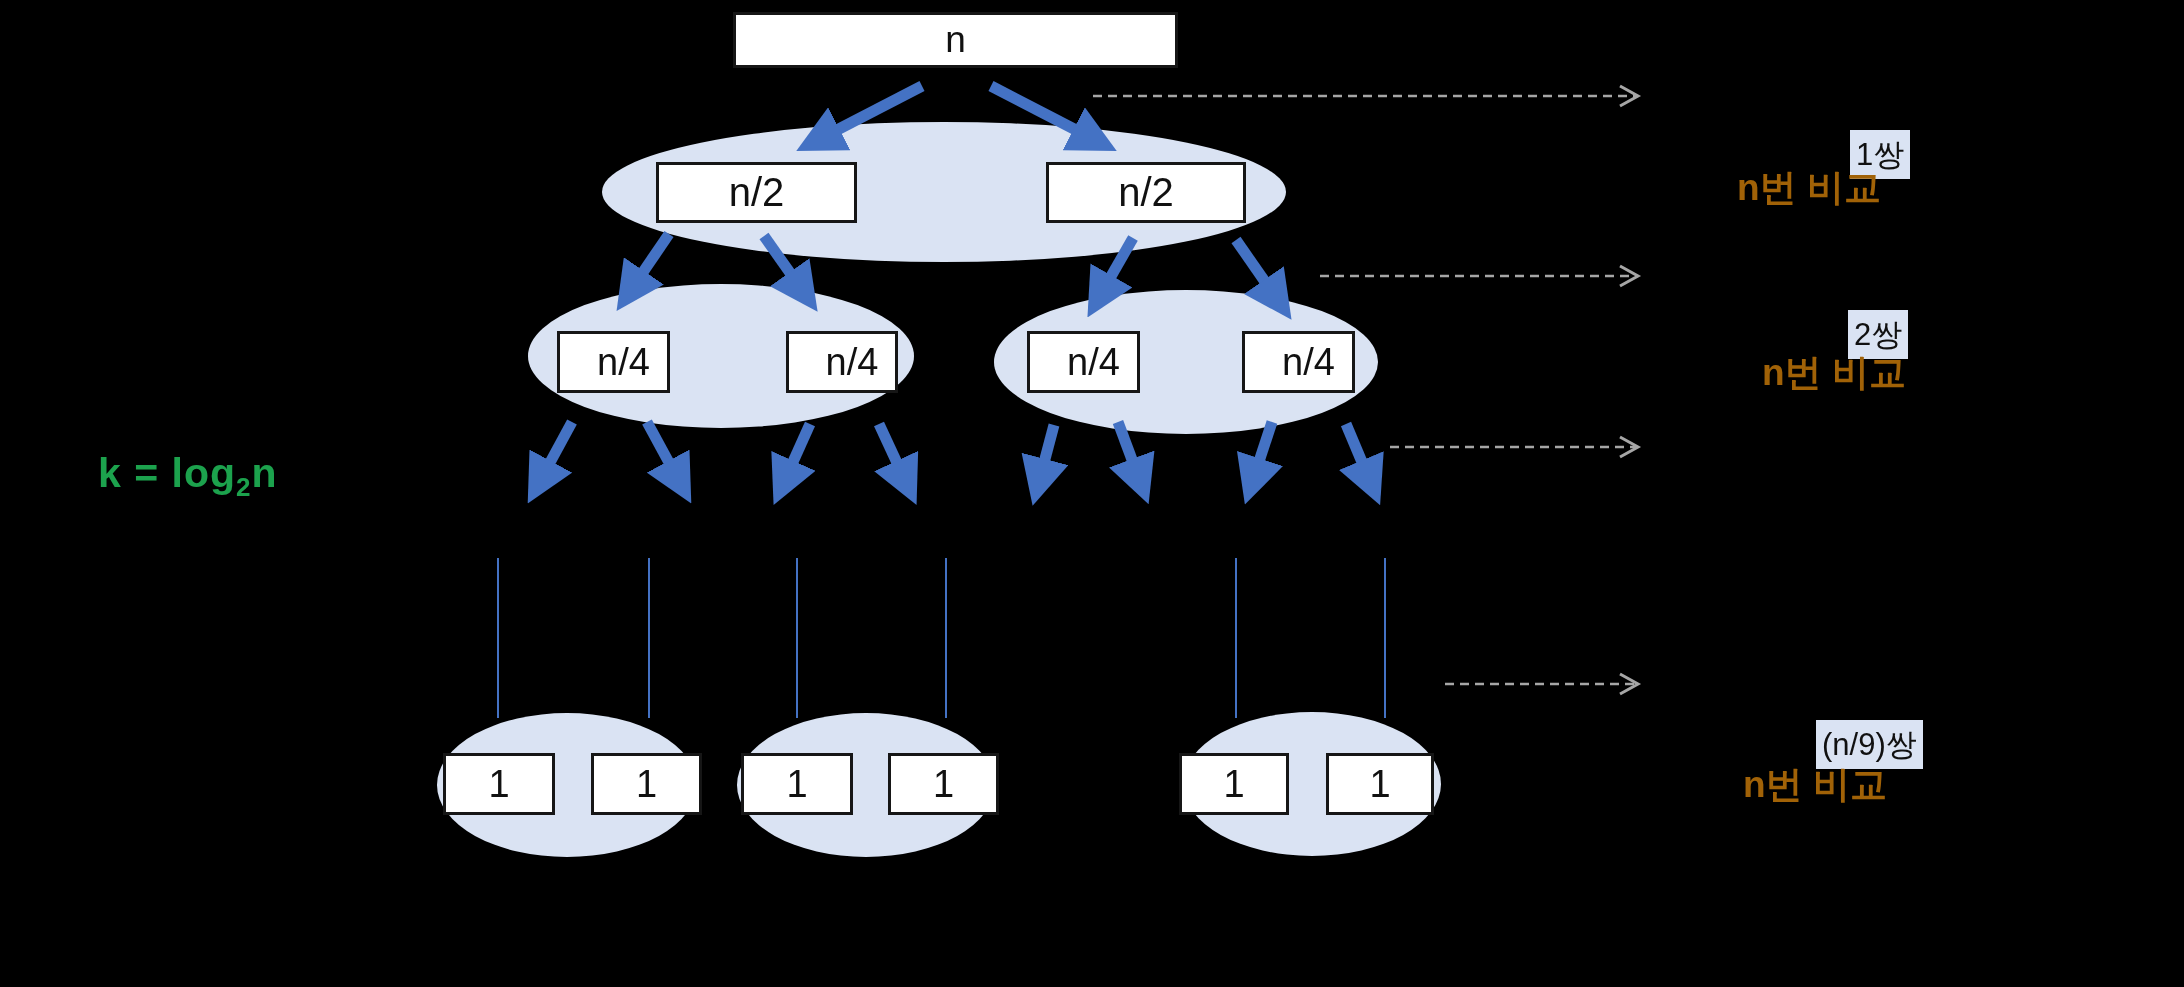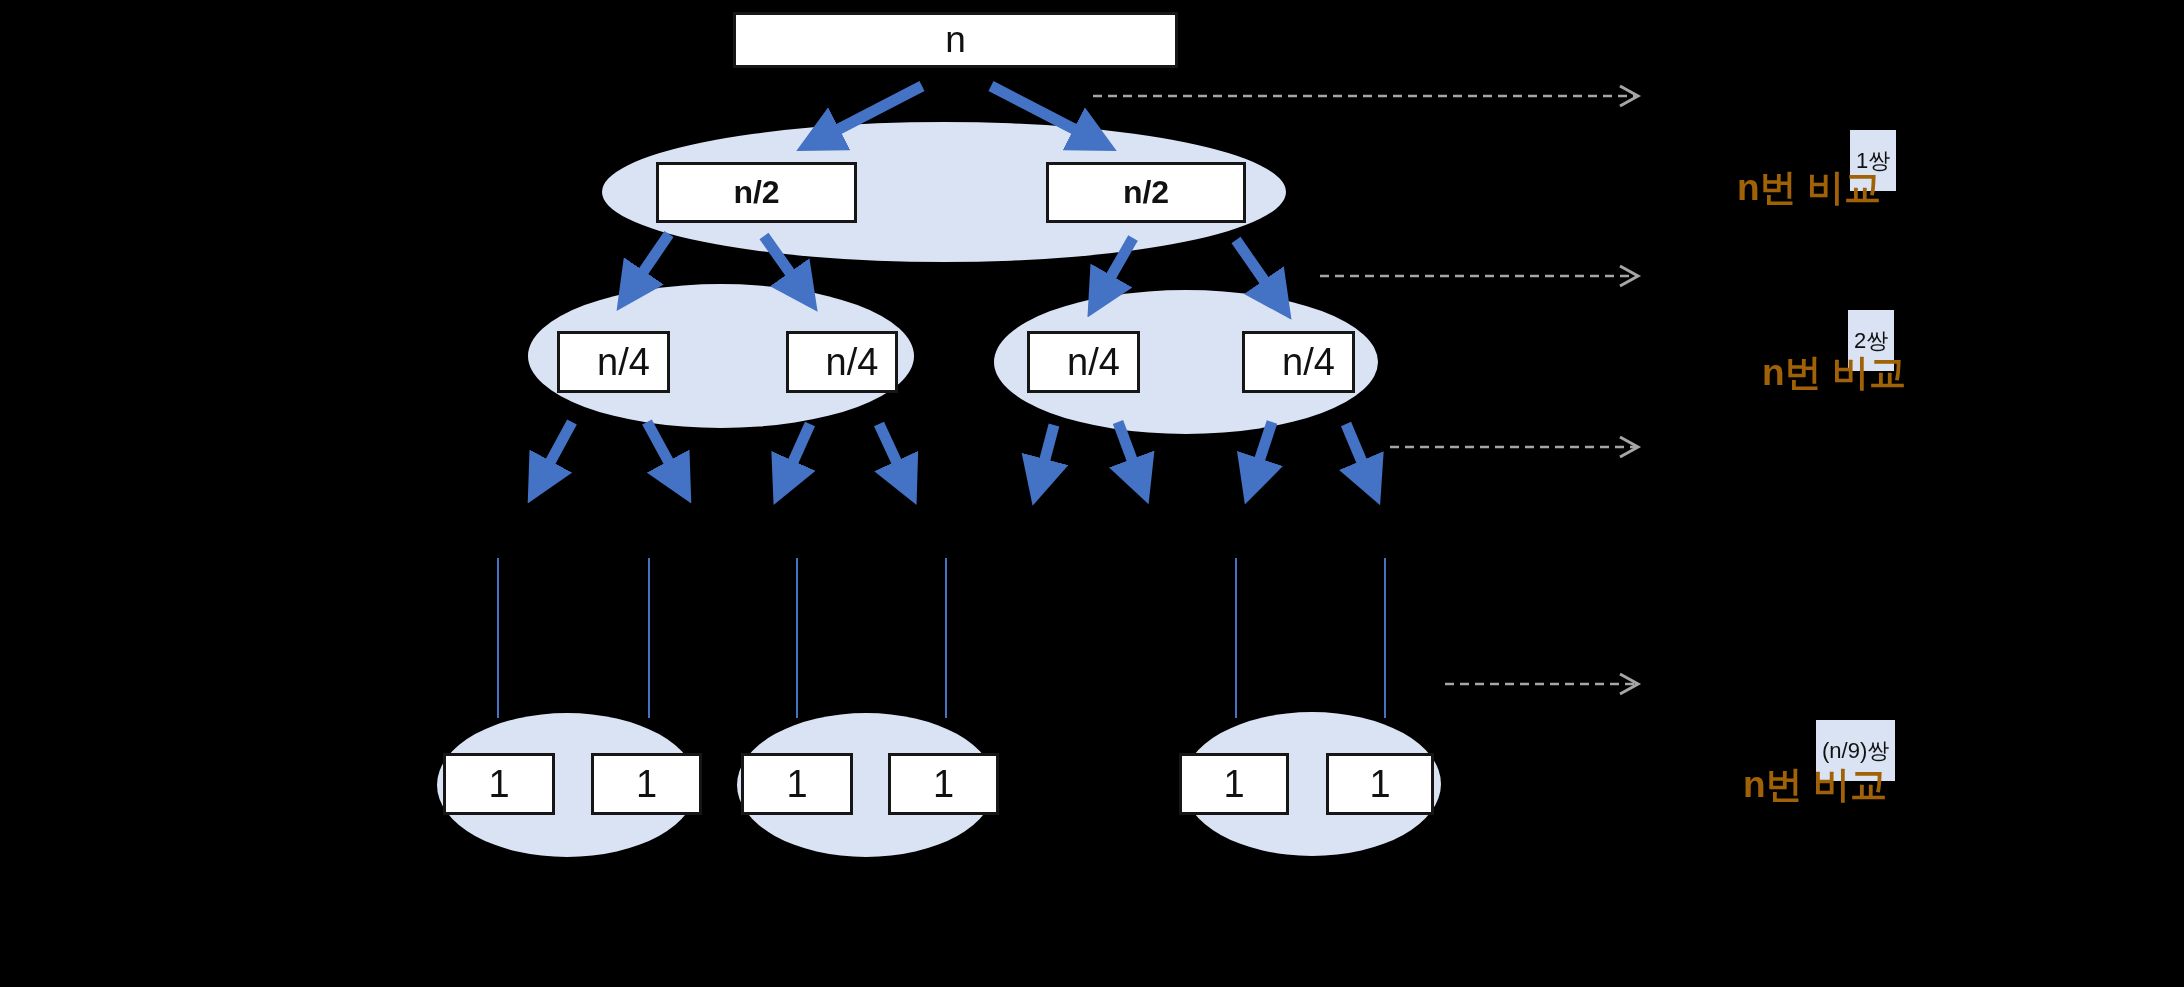--- a/index.html
+++ b/index.html
@@ -26,43 +26,43 @@
     background: #ffffff;
     border: 3px solid #161616;
     box-sizing: border-box;
     display: flex;
     align-items: center;
     justify-content: center;
     color: #111;
     font-size: 38px;
   }
   .root-box   { font-size: 37px; }
-  .half-box   { font-size: 32px; font-weight: bold; }
+  .half-box   { font-size: 40px; }
   .quarter-box{ font-size: 38px; padding-left: 20px; }
   .leaf-box   { font-size: 38px; }
   .formula {
     position: absolute;
     left: 98px;
     top: 450px;
     color: #1CA24D;
     font-size: 41px;
     font-weight: bold;
     letter-spacing: 1px;
     white-space: nowrap;
   }
   .formula sub {
     font-size: 26px;
   }
   .pair-label {
     position: absolute;
     background: #DAE3F3;
     color: #111;
-    font-size: 22px;
+    font-size: 31px;
     line-height: 37px;
-    padding: 12px 6px;
+    padding: 6px 6px;
     white-space: nowrap;
   }
   .compare-label {
     position: absolute;
     color: #a16207;
     font-size: 37px;
     font-weight: bold;
     white-space: nowrap;
   }
 </style>
@@ -154,20 +154,21 @@
   <div class="node-box leaf-box" style="left:888px; top:753px; width:111px; height:62px;">
     <span>1</span>
   </div>
   <div class="node-box leaf-box" style="left:1179px; top:753px; width:110px; height:62px;">
     <span>1</span>
   </div>
   <div class="node-box leaf-box" style="left:1326px; top:753px; width:108px; height:62px;">
     <span>1</span>
   </div>
 
+  <div class="formula"><span>k = log</span><sub>2</sub><span>n</span></div>
 
   <div class="pair-label" style="left:1850px; top:130px;">1쌍</div>
   <div class="compare-label" style="left:1737px; top:163px;">n번 비교</div>
 
   <div class="pair-label" style="left:1848px; top:310px;">2쌍</div>
   <div class="compare-label" style="left:1762px; top:348px;">n번 비교</div>
 
   <div class="pair-label" style="left:1816px; top:720px;">(n/9)쌍</div>
   <div class="compare-label" style="left:1743px; top:760px;">n번 비교</div>
 

